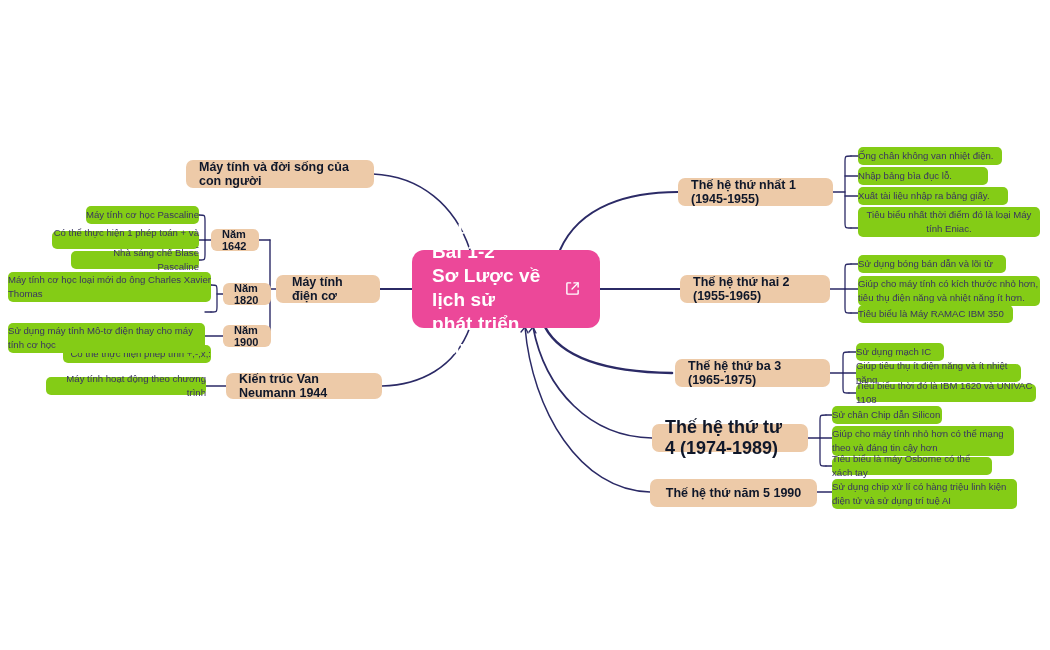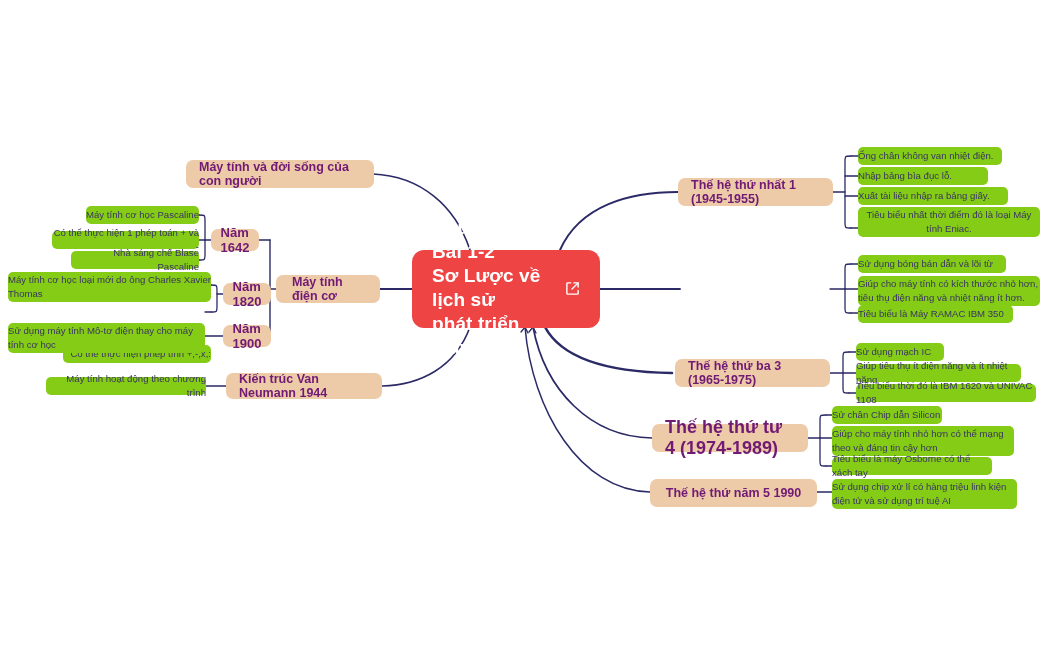--- a/index.html
+++ b/index.html
@@ -31,21 +31,21 @@
   }
   .node {
     position: absolute;
     box-sizing: border-box;
     display: flex;
     align-items: center;
     border-radius: 7px;
   }
   
   .central {
-    background: #ef4444;
+    background: #ec4899;
     color: #ffffff;
     border-radius: 12px;
     padding: 13px 18px 15px 20px;
     font-size: 19px;
     line-height: 1.26;
     font-weight: 700;
     letter-spacing: .1px;
     justify-content: space-between;
     gap: 10px;
   }
@@ -55,30 +55,31 @@
     width: 15px;
     height: 15px;
     position: relative;
     margin-right: 2px;
   }
   .ext-icon svg { display:block; }
 
   
   .branch {
     background: #edcaa8;
-    color: #701a75;
+    color: #0f172a;
     font-size: 13.5px;
     font-weight: 700;
     padding: 9px 13px;
     border-radius: 7px;
   }
   .branch.small {
-    font-size: 13px;
+    font-size: 11px;
     font-weight: 700;
     padding: 3px 11px;
+    border-radius: 6px;
   }
   
   .leaf {
     background: #84cc16;
     color: #3a3560;
     font-size: 9.6px;
     line-height: 1.42;
     padding: 5px 0;
     border-radius: 5px;
     font-weight: 400;
@@ -227,20 +228,23 @@
   <div class="node leaf" style="left:858px; top:167px; width:130px; height:18px;">
     <span>Nhập bảng bìa đục lỗ.</span>
   </div>
   <div class="node leaf" style="left:858px; top:187px; width:150px; height:18px;">
     <span>Xuất tài liệu nhập ra bảng giấy.</span>
   </div>
   <div class="node leaf" style="left:858px; top:207px; width:182px; height:30px;text-align:center;">
     <span>Tiêu biểu nhất thời điểm đó là loại Máy tính Eniac.</span>
   </div>
 
+  <div class="node branch" style="left:680px; top:275px; width:150px; height:28px; justify-content:center;">
+    <span style="font-size:12.5px;">Thế hệ thứ hai 2 (1955-1965)</span>
+  </div>
   <div class="node leaf" style="left:858px; top:255px; width:148px; height:18px;">
     <span>Sử dụng bóng bán dẫn và lõi từ</span>
   </div>
   <div class="node leaf" style="left:858px; top:276px; width:182px; height:30px;">
     <span>Giúp cho máy tính có kích thước nhỏ hơn, tiêu thụ điện năng và nhiệt năng ít hơn.</span>
   </div>
   <div class="node leaf" style="left:858px; top:305px; width:155px; height:18px;">
     <span>Tiêu biểu là Máy RAMAC IBM 350</span>
   </div>
 

